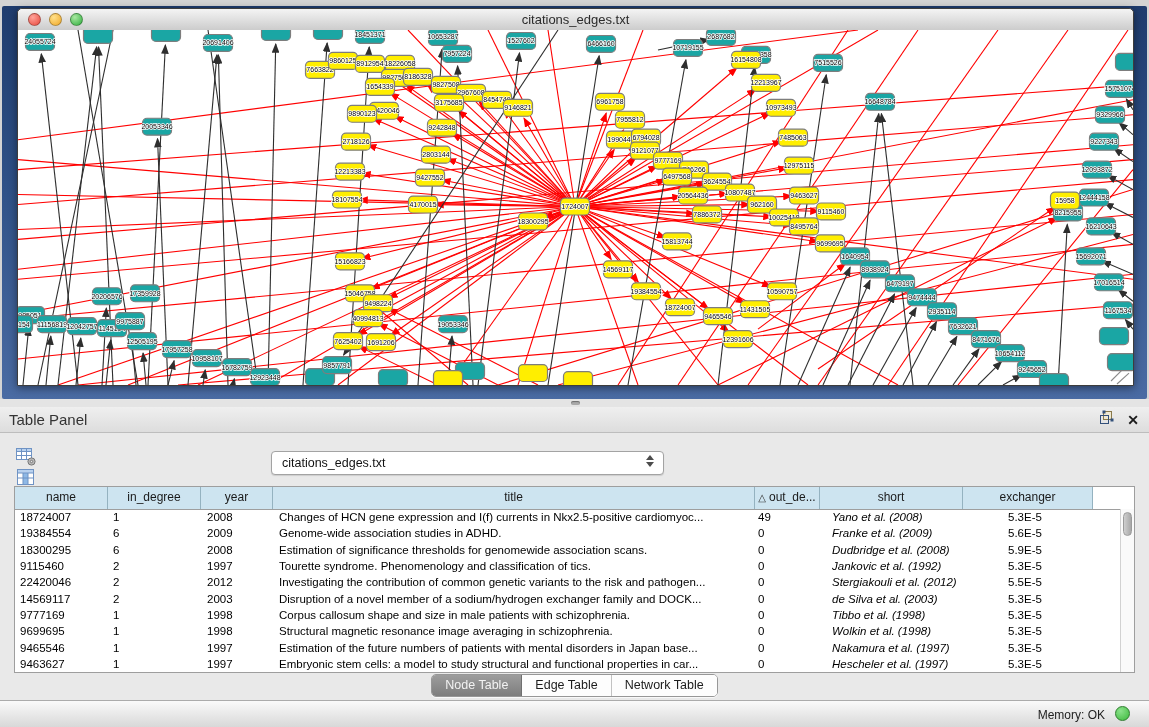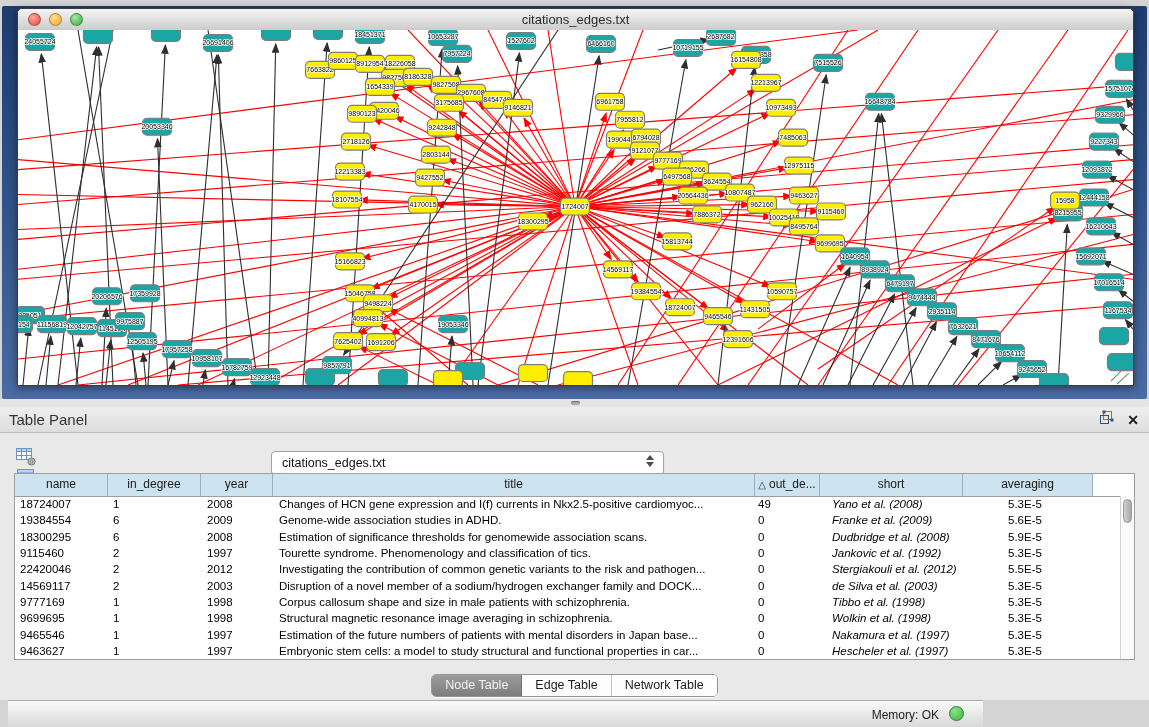--- a/index.html
+++ b/index.html
@@ -32,21 +32,21 @@
   .toolbar{position:absolute;left:14px;top:38px;height:30px;display:flex;align-items:center;flex-direction:column;}
   .ticon{width:24px;height:24px;display:flex;align-items:center;justify-content:center;}
   .fx{font-family:"Liberation Serif",serif;font-style:italic;font-weight:bold;font-size:14px;color:#222;}
   .combo{position:absolute;left:271px;top:44px;width:391px;height:22px;background:#fff;
     border:1px solid #a3a3a3;border-radius:4px;box-shadow:0 1px 1px rgba(0,0,0,.12);}
   .combo-text{font-size:12.5px;color:#111;line-height:22px;padding-left:10px;}
   .combo-arrows{position:absolute;right:9px;top:3px;display:flex;flex-direction:column;gap:2px;}
   .arr-up{width:0;height:0;border-left:4px solid transparent;border-right:4px solid transparent;border-bottom:5px solid #4c4c4c;}
   .arr-dn{width:0;height:0;border-left:4px solid transparent;border-right:4px solid transparent;border-top:5px solid #4c4c4c;}
   
-  .tablewrap{position:absolute;left:14px;top:66px;width:1121px;height:187px;background:#fff;
+  .tablewrap{position:absolute;left:14px;top:79px;width:1121px;height:187px;background:#fff;
     border:1px solid #9e9e9e;box-sizing:border-box;}
   .thead{display:flex;height:22px;border-bottom:1px solid #9e9e9e;}
   .th{box-sizing:border-box;background:#cde4f0;border-right:1px solid #94b2c0;font-size:12px;
     color:#1a1a1a;text-align:center;line-height:21px;white-space:nowrap;overflow:hidden;}
   .thfill{flex:1;background:#fff;}
   .sorttri{font-size:10px;margin-right:3px;color:#333;}
   .c0{width:93px;}.c1{width:93px;}.c2{width:72px;}.c3{width:482px;}.c4{width:65px;}.c5{width:143px;}.c6{width:130px;}
   .tbody{position:absolute;left:0;top:22px;right:14px;bottom:0;overflow:hidden;}
   .tr{display:flex;height:16.3px;align-items:center;}
   .td{box-sizing:border-box;font-size:11.5px;color:#000;white-space:nowrap;overflow:hidden;}
@@ -57,21 +57,21 @@
     background:linear-gradient(90deg,#cfcfcf,#a8a8a8);border:1px solid #9b9b9b;box-sizing:border-box;}
   
   .tabsbar{position:absolute;left:0;top:267px;width:100%;height:26px;display:flex;justify-content:center;align-items:flex-start;}
   .seg{display:flex;border:1px solid #979797;border-radius:5px;overflow:hidden;background:#fdfdfd;
     box-shadow:0 1px 0 rgba(255,255,255,.7);}
   .segitem{padding:3px 13px 4px 13px;font-size:12.5px;color:#1c1c1c;background:#fdfdfd;
     border-right:1px solid #c2c2c2;line-height:14px;}
   .segitem:last-child{border-right:none;}
   .segitem.sel{background:linear-gradient(#9d9d9d,#7d7d7d);color:#f2f2f2;border-right-color:#6f6f6f;}
   
-  .statusbar{position:absolute;left:8px;top:700px;width:975px;height:27px;
+  .statusbar{position:absolute;left:0;top:700px;width:1149px;height:27px;
     background:linear-gradient(#fafafa,#d8d8d8);border-top:1px solid #ababab;box-sizing:border-box;}
   .mem{position:absolute;right:44px;top:7px;font-size:12px;color:#222;}
   .memdot{position:absolute;right:19px;top:5px;width:15px;height:15px;border-radius:50%;
     background:radial-gradient(circle at 35% 30%,#8ce28c,#3cb93c);border:1px solid #2e7d2e;box-sizing:border-box;}
 </style>
 </head>
 <body>
 
 <div class="net-frame">
   <div class="net-window">
@@ -828,21 +828,21 @@
   </div>
 
   <div class="tablewrap">
     <div class="thead">
       <div class="th c0">name</div>
       <div class="th c1">in_degree</div>
       <div class="th c2">year</div>
       <div class="th c3">title</div>
       <div class="th c4"><span class="sorttri">△</span><span>out_de...</span></div>
       <div class="th c5">short</div>
-      <div class="th c6">averaging</div>
+      <div class="th c6">exchanger</div>
       <div class="thfill"></div>
     </div>
     <div class="tbody" id="tbody">
         <div class="tr">
           <div class="td c0">18724007</div>
           <div class="td c1">1</div>
           <div class="td c2">2008</div>
           <div class="td c3">Changes of HCN gene expression and I(f) currents in Nkx2.5-positive cardiomyoc...</div>
           <div class="td c4">49</div>
           <div class="td c5">Yano et al. (2008)</div>

